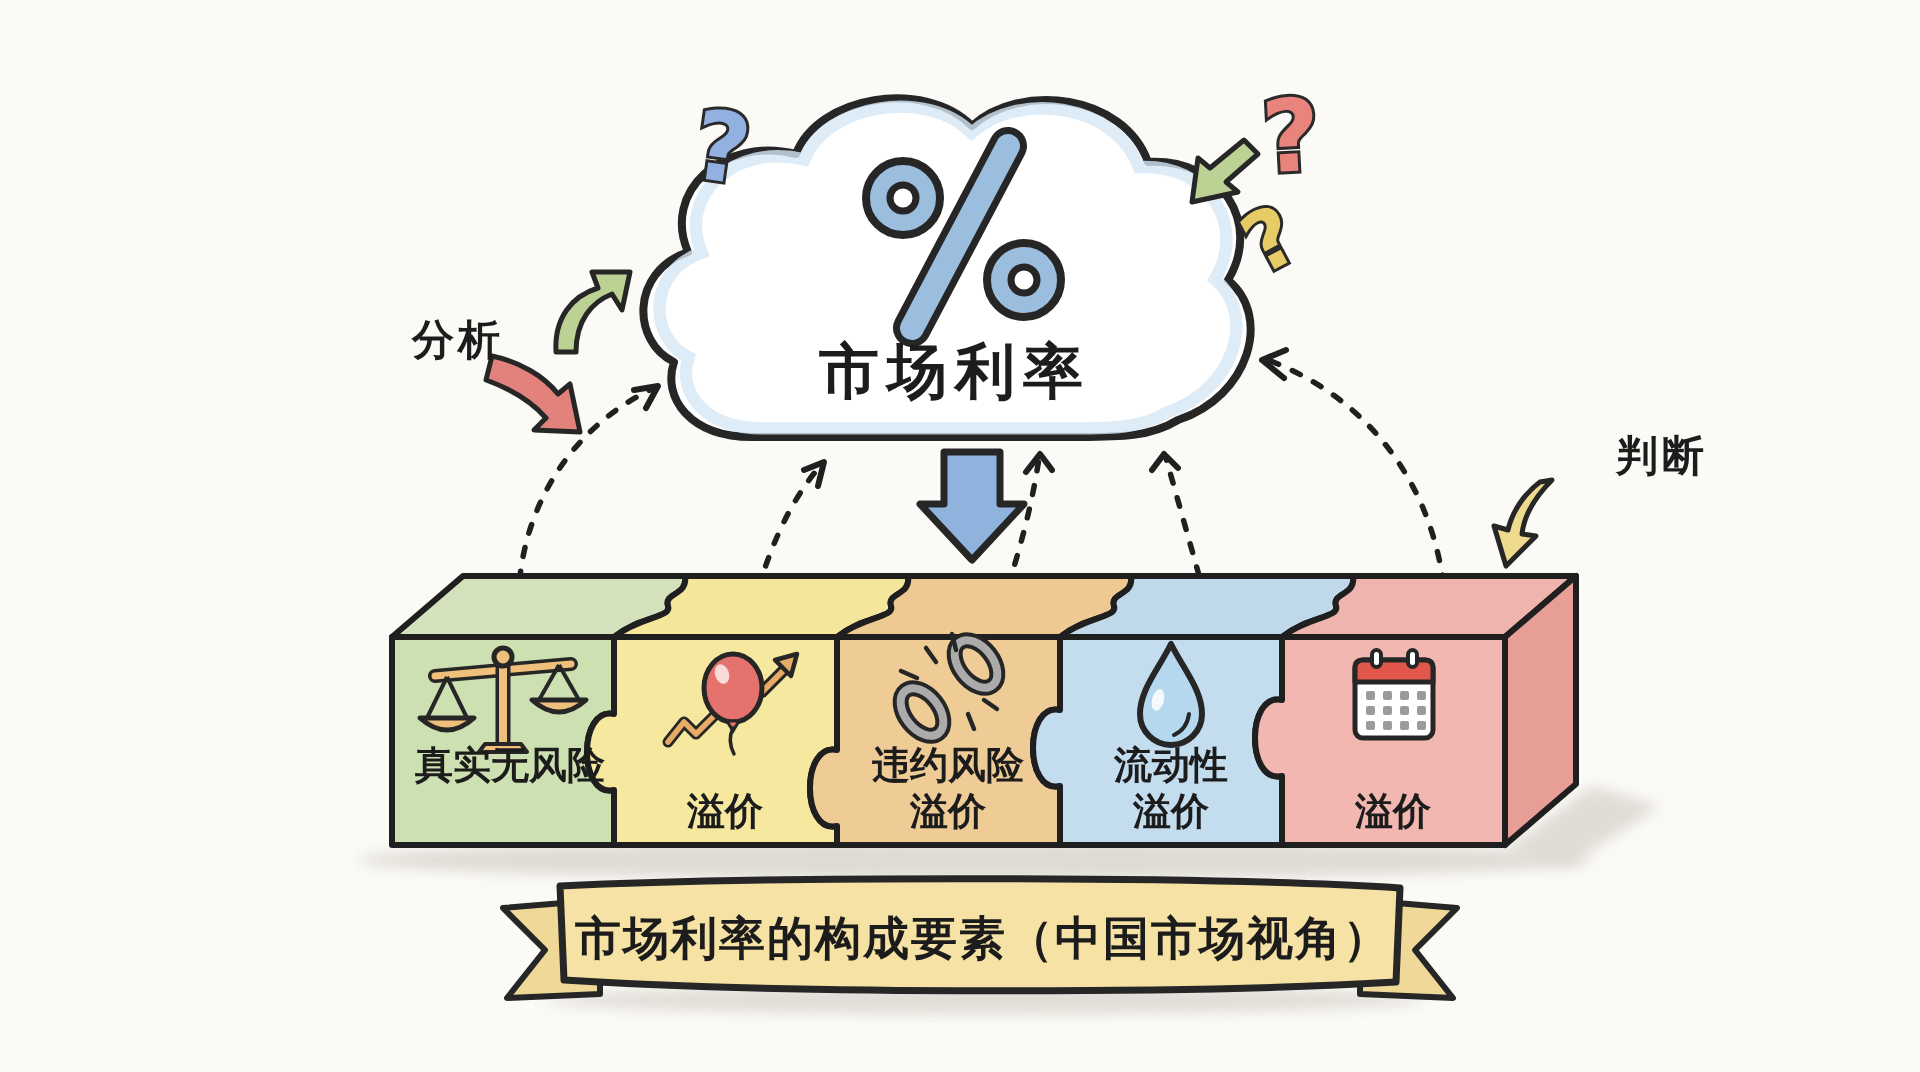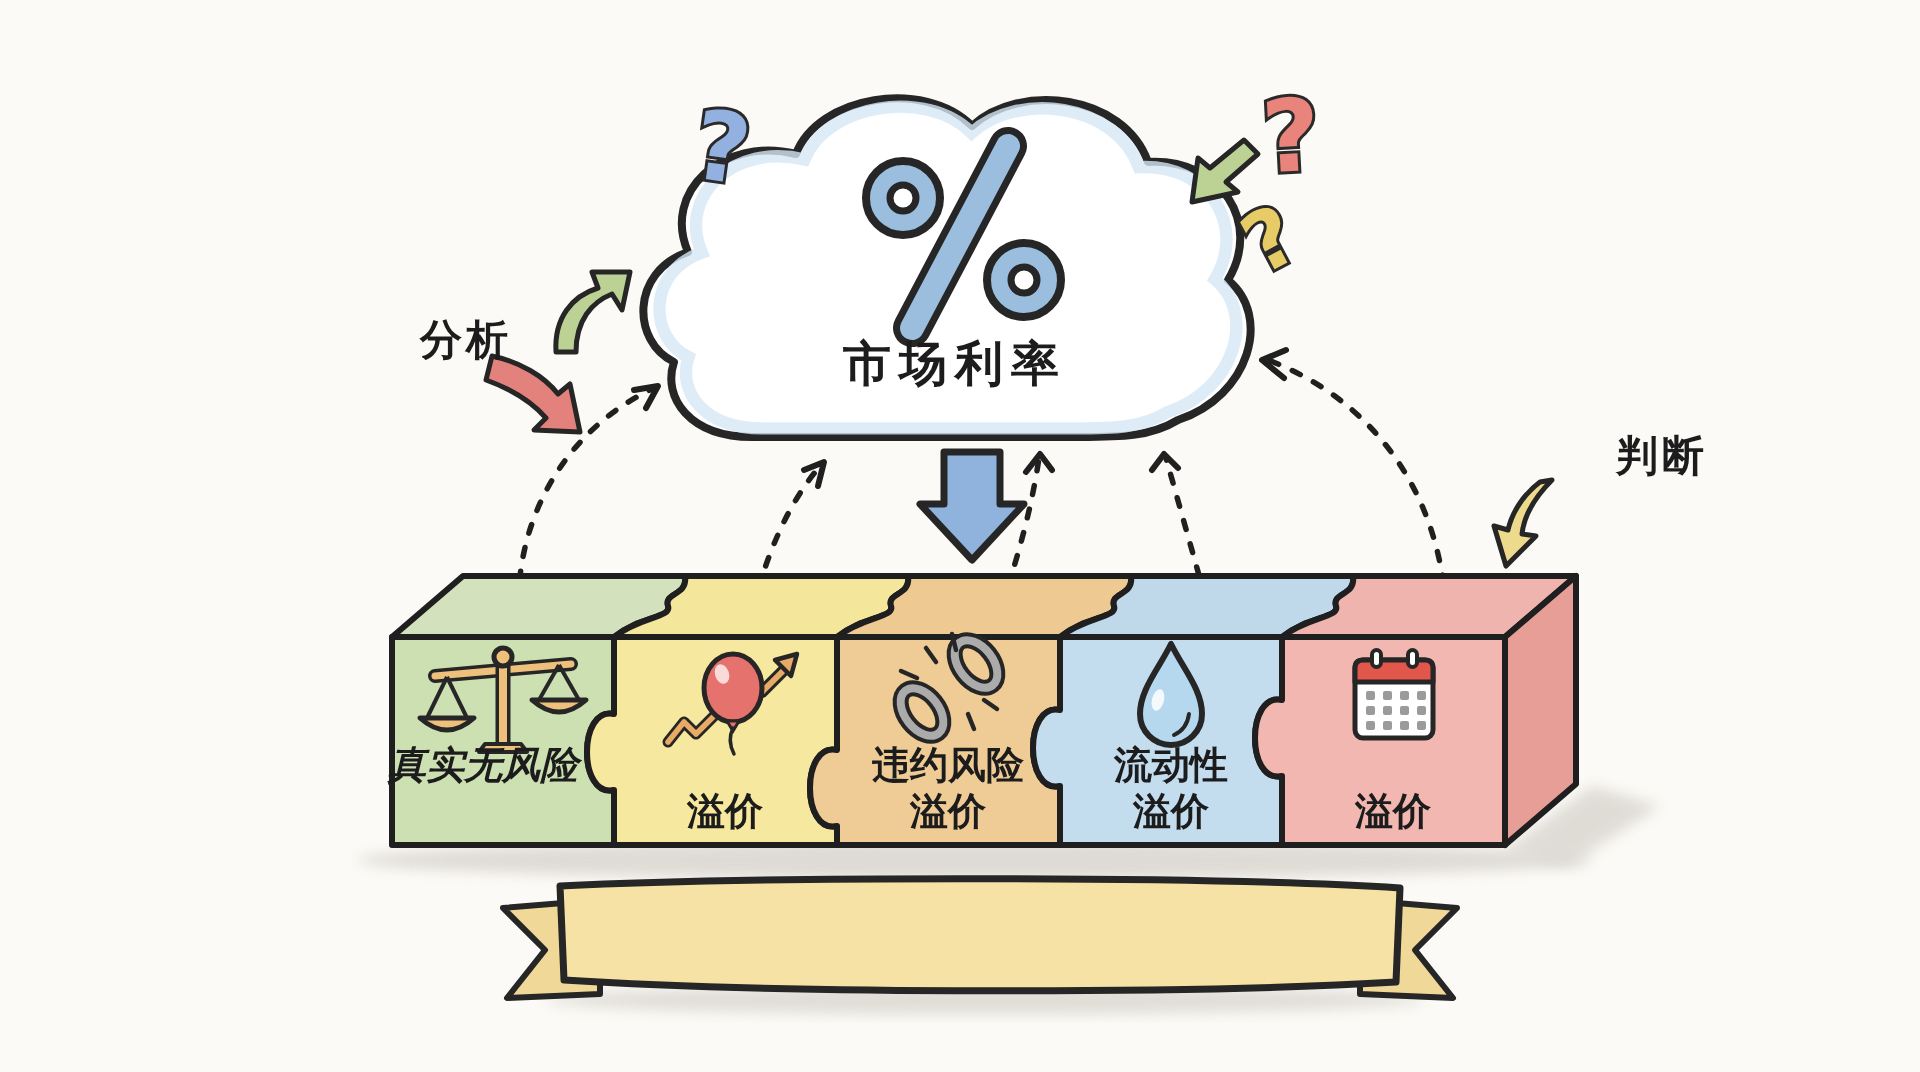--- a/index.html
+++ b/index.html
@@ -8,21 +8,21 @@
     background:#fbfaf6;
     font-family:"DejaVu Sans","Liberation Sans",sans-serif;
     position:relative;
   }
   .stage{position:absolute;left:0;top:0;width:1920px;height:1072px;}
   svg.art{position:absolute;left:0;top:0;}
   .txt{
     position:absolute;color:#1c1c1c;font-weight:bold;text-align:center;
     white-space:nowrap;transform-origin:center;
   }
-  .cloud-title{font-size:48px;letter-spacing:8px;}
+  .cloud-title{font-size:60px;letter-spacing:8px;}
   .annot{font-size:42px;letter-spacing:4px;}
   .qmark{
     position:absolute;font-weight:bold;
     -webkit-text-stroke:6px #2a2a2a;paint-order:stroke fill;
   }
   .q-blue{font-size:96px;color:#93b1e0;transform:rotate(8deg);}
   .q-red{font-size:100px;color:#e8847c;transform:rotate(-3deg);}
   .q-yellow{font-size:82px;color:#e7cb66;transform:rotate(-28deg);}
   .piece-label{font-size:38px;line-height:46px;width:280px;}
   .banner-title{font-size:46px;letter-spacing:2px;}
@@ -189,31 +189,32 @@
     <path d="M600 900 L503 908 L545 950 L507 998 L600 994 Z" fill="#f0d898" stroke-width="6"></path>
     <path d="M1360 900 L1457 908 L1415 950 L1453 998 L1360 994 Z" fill="#f0d898" stroke-width="6"></path>
     <path d="M560 886 C 760 876 1220 876 1400 888 L1396 982 C 1200 994 780 994 564 980 Z" fill="#f5e2a4" stroke-width="7"></path>
   </g>
 </svg>
 
 <div class="txt qmark q-blue" style="left:694px;top:92px;">?</div>
 <div class="txt qmark q-red" style="left:1262px;top:78px;">?</div>
 <div class="txt qmark q-yellow" style="left:1246px;top:192px;">?</div>
 
-<div class="txt annot" style="left:376px;top:312px;width:180px;">分析</div>
+<div class="txt annot" style="left:368px;top:312px;width:180px;">分析</div>
 <div class="txt annot" style="left:1572px;top:428px;width:180px;">判断</div>
 
 <div class="txt cloud-title" style="left:760px;top:332px;width:390px;">市场利率</div>
 
-<div class="txt piece-label" style="left:343px;top:742px;font-style:italic;">真实无风险</div>
+<div class="txt piece-label" style="left:370px;top:742px;">真实无风险</div>
 
 <div class="txt piece-label" style="left:585px;top:788px;">溢价</div>
 
 <div class="txt piece-label" style="left:808px;top:742px;">违约风险</div>
 <div class="txt piece-label" style="left:808px;top:788px;">溢价</div>
 
 <div class="txt piece-label" style="left:1031px;top:742px;">流动性</div>
 <div class="txt piece-label" style="left:1031px;top:788px;">溢价</div>
 
 <div class="txt piece-label" style="left:1253px;top:788px;">溢价</div>
 
+<div class="txt banner-title" style="left:575px;top:908px;width:810px;">市场利率的构成要素（中国市场视角）</div>
 
 </div>
 
 </body></html>

